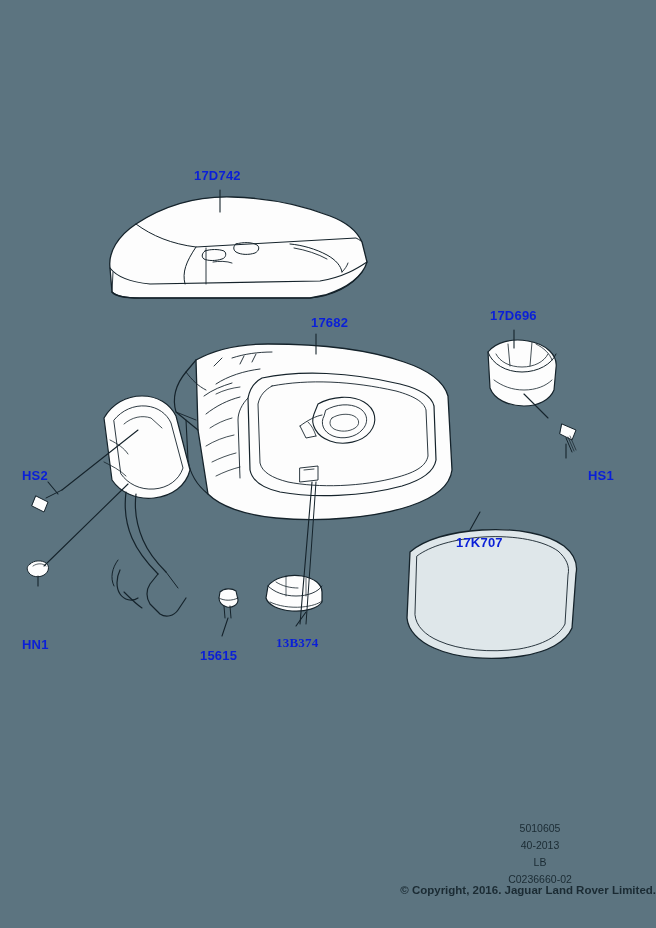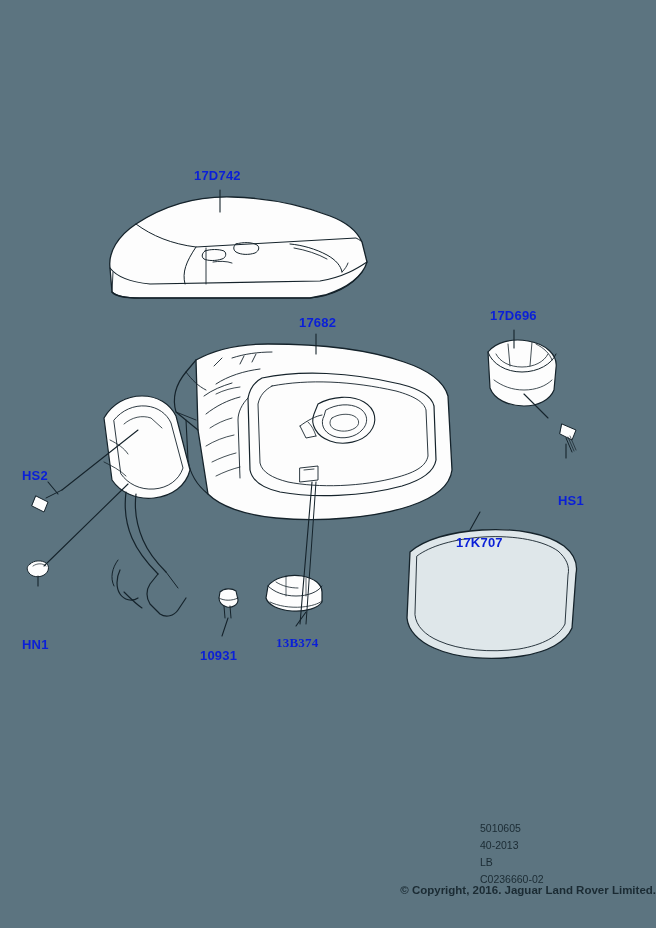--- a/index.html
+++ b/index.html
@@ -30,20 +30,21 @@
     color: #0a1fd8;
     font-size: 13px;
     font-weight: bold;
     letter-spacing: 0.2px;
     white-space: nowrap;
   }
   .footer-block {
     position: absolute;
     right: 56px;
     top: 820px;
+    text-align: center;
     color: #1b2b33;
     font-size: 10.5px;
     line-height: 17px;
     width: 120px;
   }
   .copyright {
     position: absolute;
     left: 0;
     width: 656px;
     top: 884px;
@@ -212,27 +213,27 @@
         <path d="M222,636 L228,618" stroke-width="1.1"></path>
         <path d="M296,626 L306,612" stroke-width="1.1"></path>
         <path d="M300,624 L312,482" stroke-width="1.1"></path>
         <path d="M306,624 L316,482" stroke-width="1.0"></path>
         <path d="M480,512 L470,530" stroke-width="1.1"></path>
       </g>
     </g>
   </svg>
 
   <div class="callout" style="left:194px; top:168px;">17D742</div>
-  <div class="callout" style="left:299px; top:315px;">17682</div>
+  <div class="callout" style="left:311px; top:315px;">17682</div>
   <div class="callout" style="left:490px; top:308px;">17D696</div>
   <div class="callout" style="left:22px;  top:461px;margin-top:7px;">HS2</div>
-  <div class="callout" style="left:558px; top:468px;margin-top:25px;">HS1</div>
+  <div class="callout" style="left:588px; top:468px;">HS1</div>
   <div class="callout" style="left:22px;  top:603px;margin-top:34px;">HN1</div>
   <div class="callout" style="left:456px; top:495px;margin-top:40px;">17K707</div>
-  <div class="callout" style="left:200px; top:648px;">10931</div>
+  <div class="callout" style="left:200px; top:648px;">15615</div>
   <div class="callout" style="left:276px; top:635px;font-family:Liberation Serif, serif;">13B374</div>
 
   <div class="footer-block">
     <div>5010605</div>
     <div>40-2013</div>
     <div>LB</div>
     <div>C0236660-02</div>
   </div>
 
   <div class="copyright">© Copyright, 2016. Jaguar Land Rover Limited.</div>

